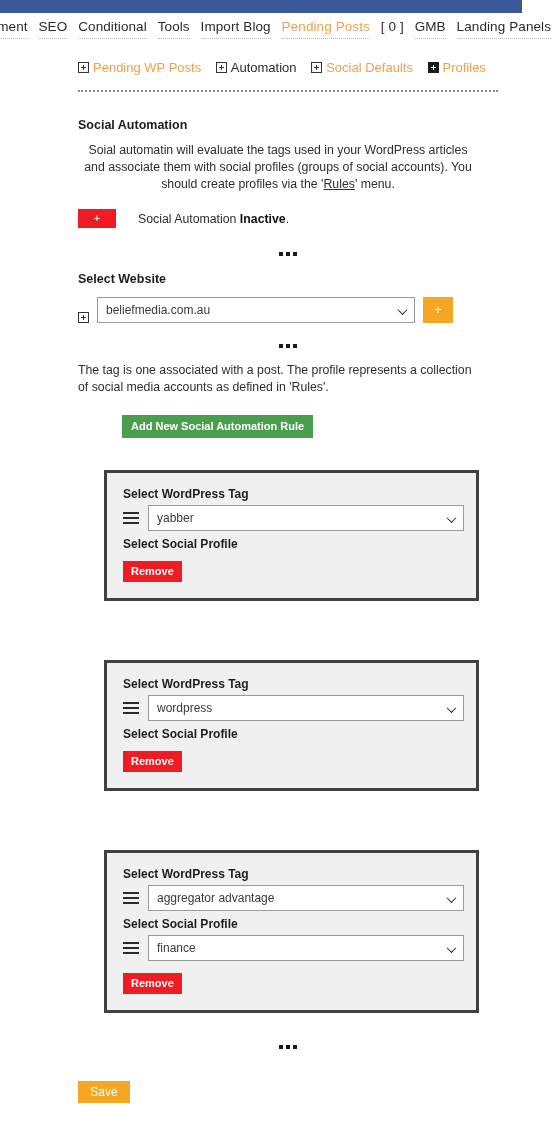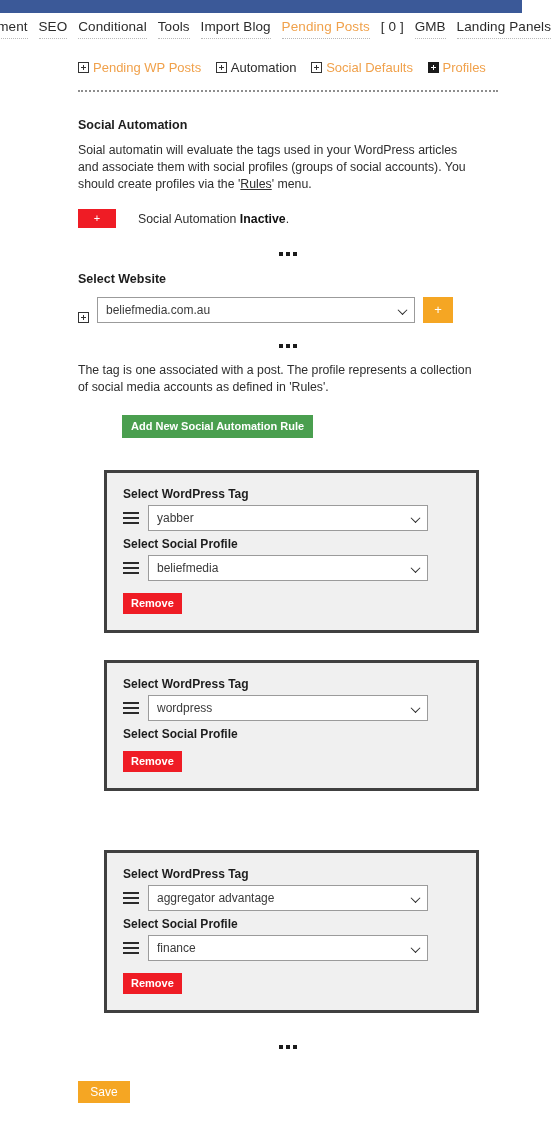--- a/index.html
+++ b/index.html
@@ -247,21 +247,21 @@
     display: flex;
     flex-direction: column;
     justify-content: space-between;
     cursor: grab;
   }
   .hamb i {
     display: block;
     height: 2px;
     background: #2b2b2b;
   }
-  .card-sel { width: 280px; }
+  .card-sel { width: 316px; }
   .btn-remove {
     margin-top: 6px;
     background: #ef1c25;
     color: #ffffff;
     border: none;
     font-size: 11px;
     font-weight: bold;
     font-family: "Liberation Sans", sans-serif;
     padding: 4px 8px 5px 8px;
     cursor: pointer;
@@ -313,21 +313,21 @@
   </span>
   <span class="sub-item">
     <span class="ibox filled"></span><span>Profiles</span>
   </span>
 </nav>
 
 <div class="dotrule"></div>
 
 <div class="h-sub" style="top:118px;">Social Automation</div>
 
-<div class="para" style="top:142px;">
+<div class="para" style="top:142px;text-align:center;">
   <span>Soial automatin will evaluate the tags used in your WordPress articles and associate them with social profiles (groups of social accounts). You should create profiles via the '</span><a href="#">Rules</a><span>' menu.</span>
 </div>
 
 <div class="status-row" style="top:209px;">
   <button class="btn-red-sq">+</button>
   <span class="status-text"><span>Social Automation </span><b>Inactive</b><span>.</span></span>
 </div>
 
 <div class="dots" style="top:248px;">
   <span></span><span></span><span></span>
@@ -361,32 +361,20 @@
         <i></i>
         <i></i>
       </span>
     <span class="sel-wrap">
       <select class="sel card-sel">
         <option>yabber</option>
       </select>
     </span>
   </div>
   <div class="card-label">Select Social Profile</div>
-  <div class="card-row">
-    <span class="hamb">
-        <i></i>
-        <i></i>
-        <i></i>
-      </span>
-    <span class="sel-wrap">
-      <select class="sel card-sel">
-        <option>beliefmedia</option>
-      </select>
-    </span>
-  </div>
   <button class="btn-remove">Remove</button>
 </div>
 
 <div class="card" style="top:660px;">
   <div class="card-label">Select WordPress Tag</div>
   <div class="card-row">
     <span class="hamb">
         <i></i>
         <i></i>
         <i></i>

